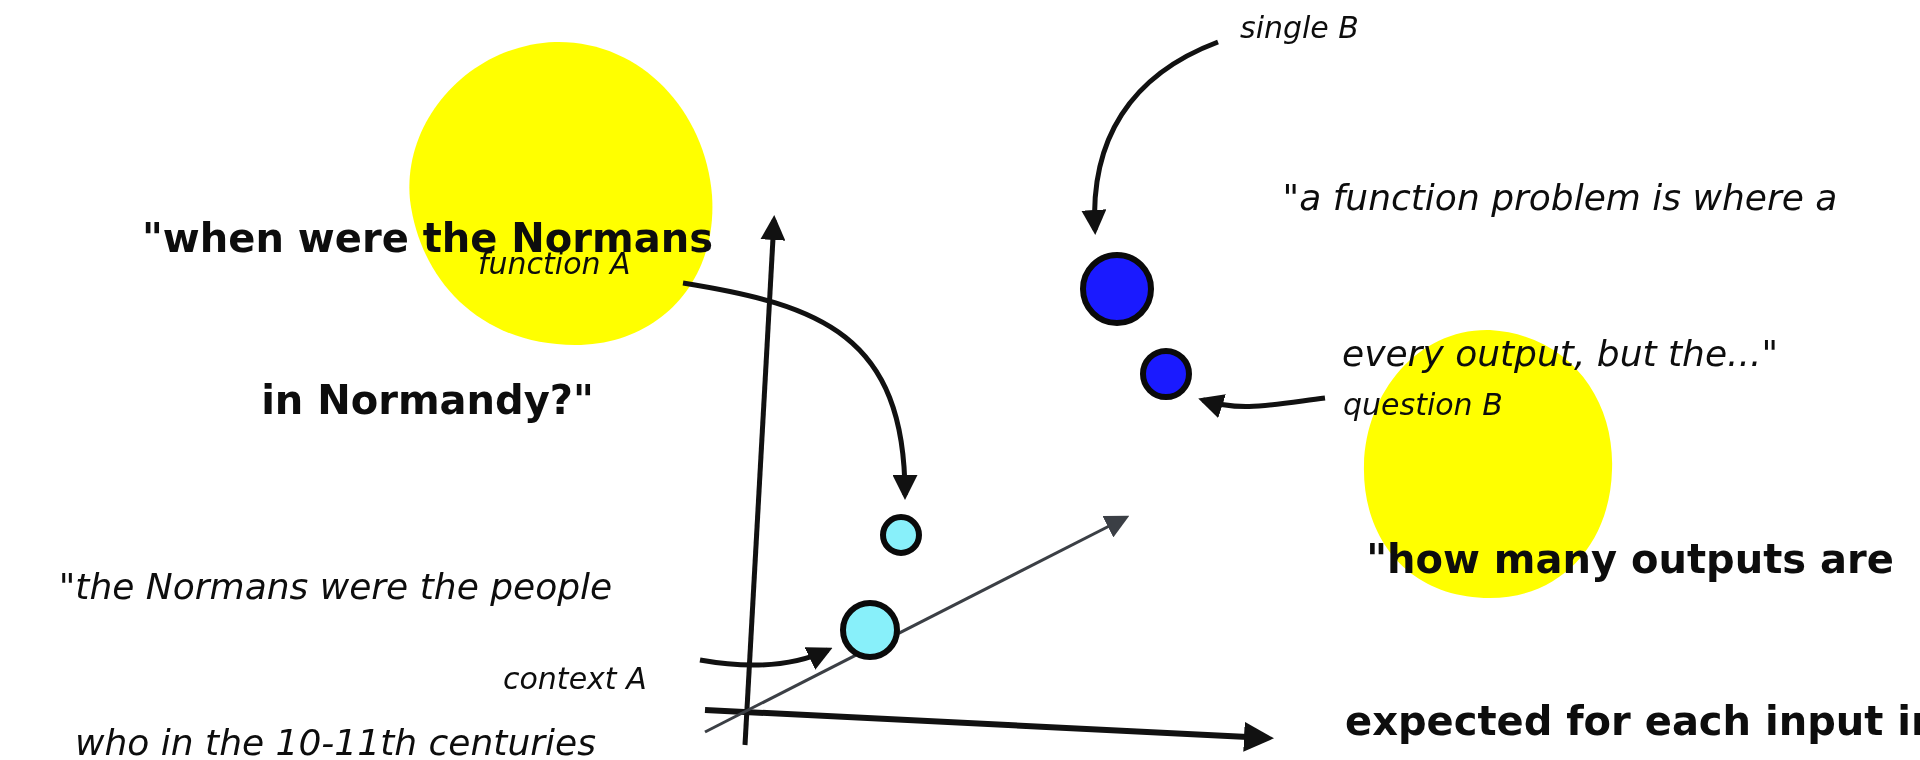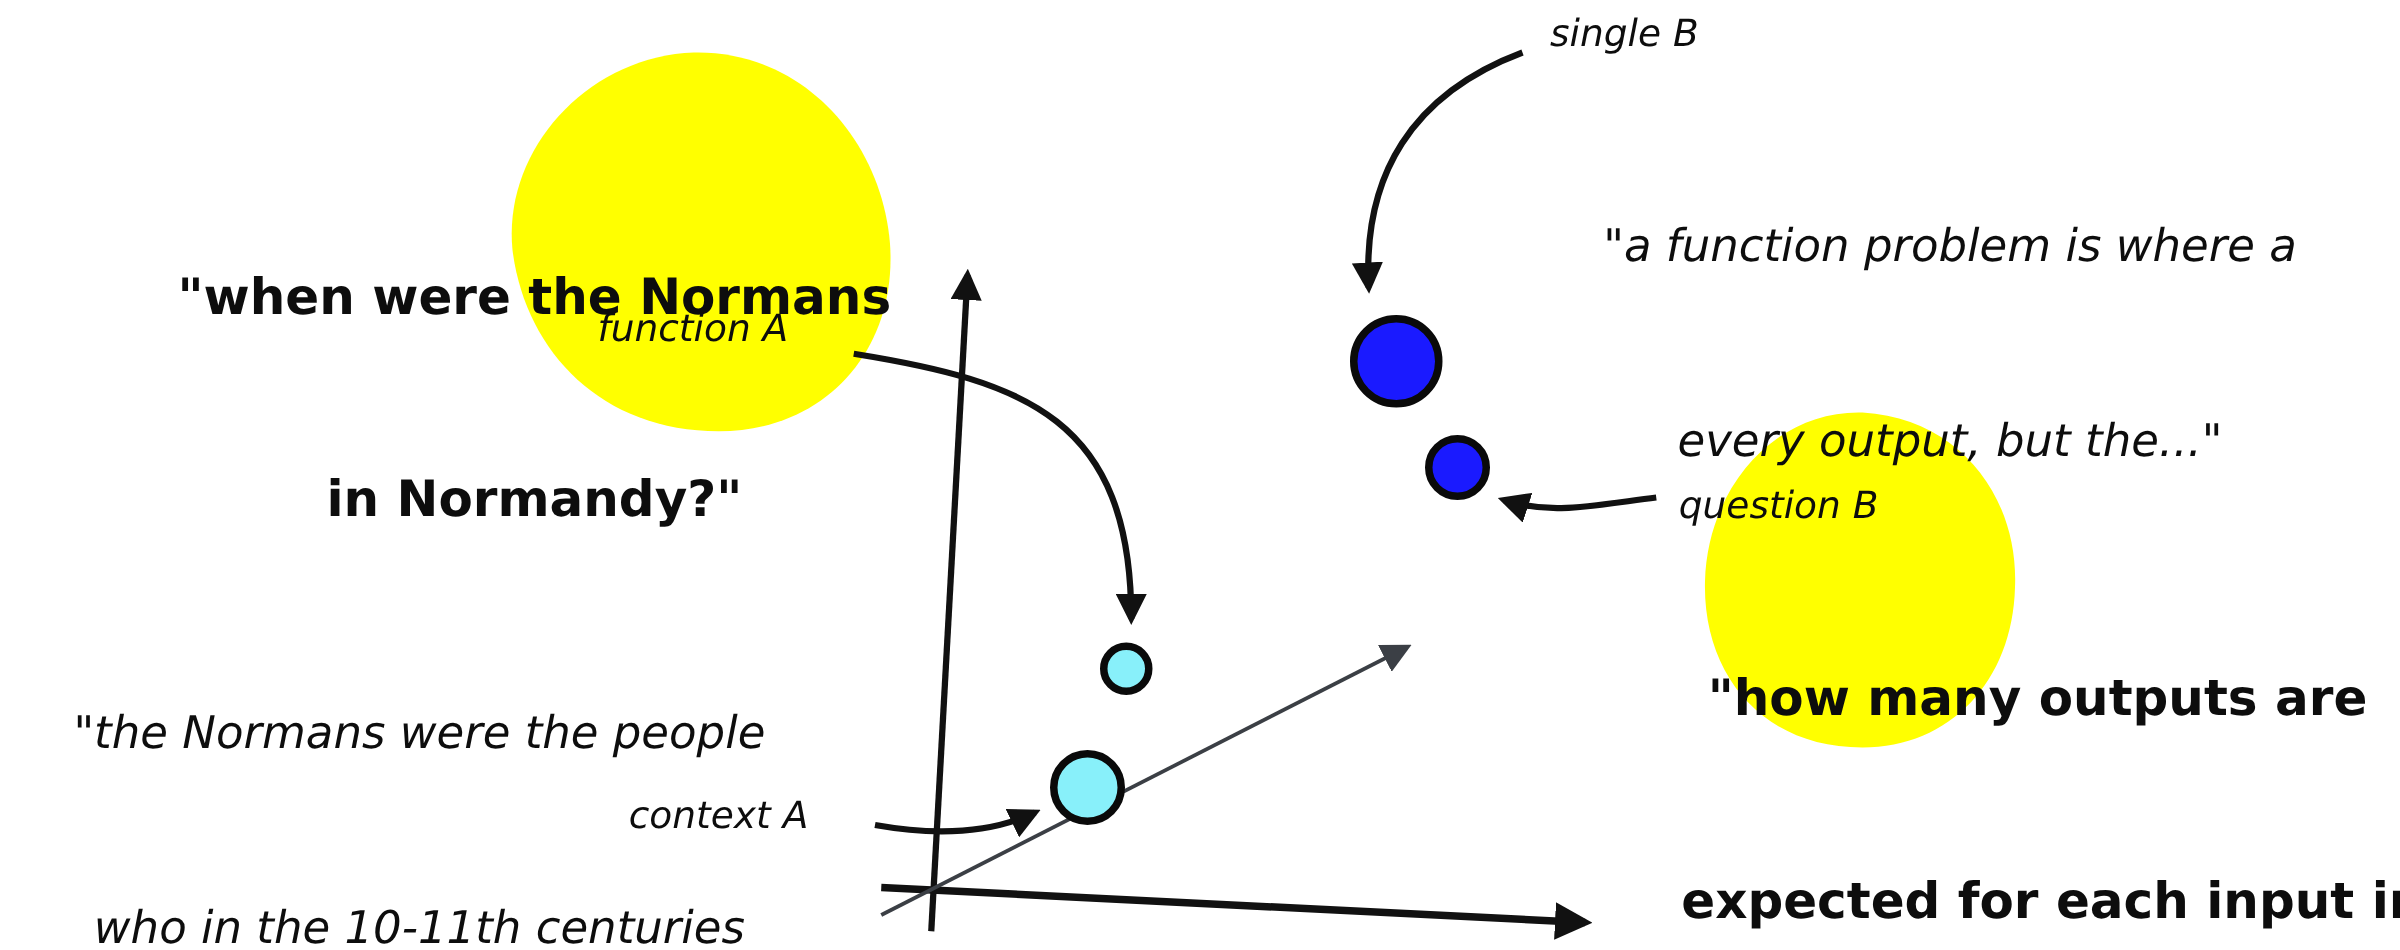--- a/index.html
+++ b/index.html
@@ -48,21 +48,21 @@
   <div>"when were the Normans</div>
   <div>in Normandy?"</div>
 </div>
 <div class="txt label" style="left:478px; top:246px;">function A</div>
 
 <div class="txt ctx" style="left:8px; top:457px; width:655px;">
   <div>"the Normans were the people</div>
   <div>who in the 10-11th centuries</div>
   
 </div>
-<div class="txt label" style="left:503px; top:635px;">context A</div>
+<div class="txt label" style="left:503px; top:661px;">context A</div>
 
 <div class="txt label" style="left:1240px; top:10px;">single B</div>
 <div class="txt ctx" style="left:1240px; top:68px; width:640px;">
   <div>"a function problem is where a</div>
   <div>every output, but the..."</div>
 </div>
 
 <div class="txt label" style="left:1343px; top:362px;margin-top:25px;">question B</div>
 <div class="txt q-bold" style="left:1345px; top:424px; width:570px;">
   <div>"how many outputs are</div>

